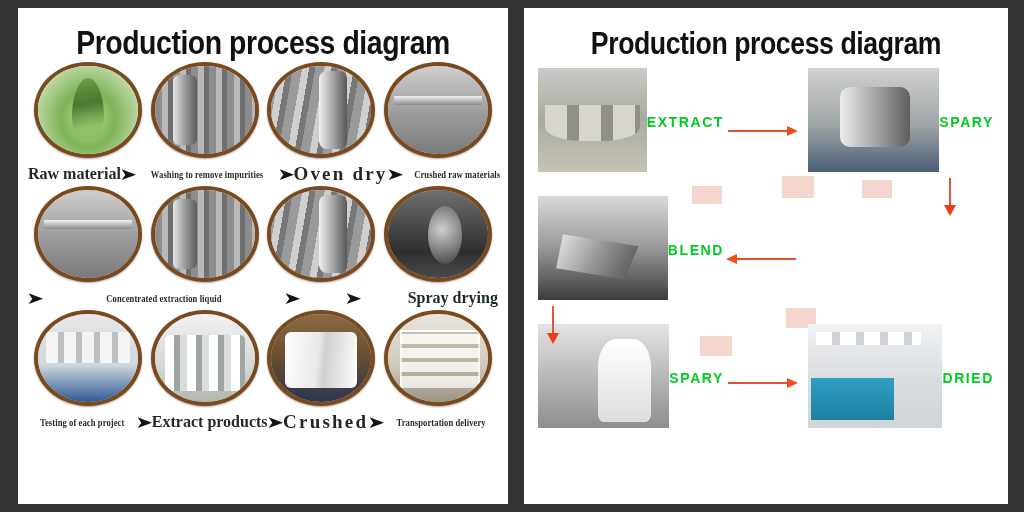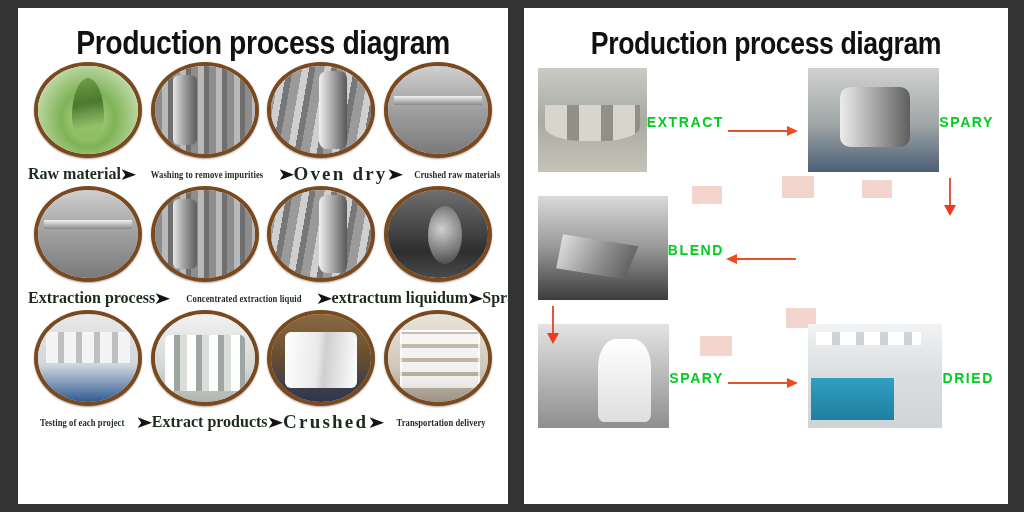--- a/index.html
+++ b/index.html
@@ -228,25 +228,23 @@
             <div class="ph tex-steel2"></div>
             </div>
           </div>
         <div class="cell">
           <div class="circle">
             <div class="ph tex-dark"></div>
             </div>
           </div>
       </div>
       <div class="caption-row">
-        <div class="cap md">Extraction process</div>
         <div class="arrow-glyph">➤</div>
         <div class="cap sm">Concentrated extraction liquid</div>
         <div class="arrow-glyph">➤</div>
-        <div class="cap md">extractum liquidum</div>
         <div class="arrow-glyph">➤</div>
         <div class="cap md">Spray drying</div>
       </div>
     </div>
 
     <div class="row">
       <div class="cells">
         <div class="cell">
           <div class="circle">
             <div class="ph tex-lab"></div>

